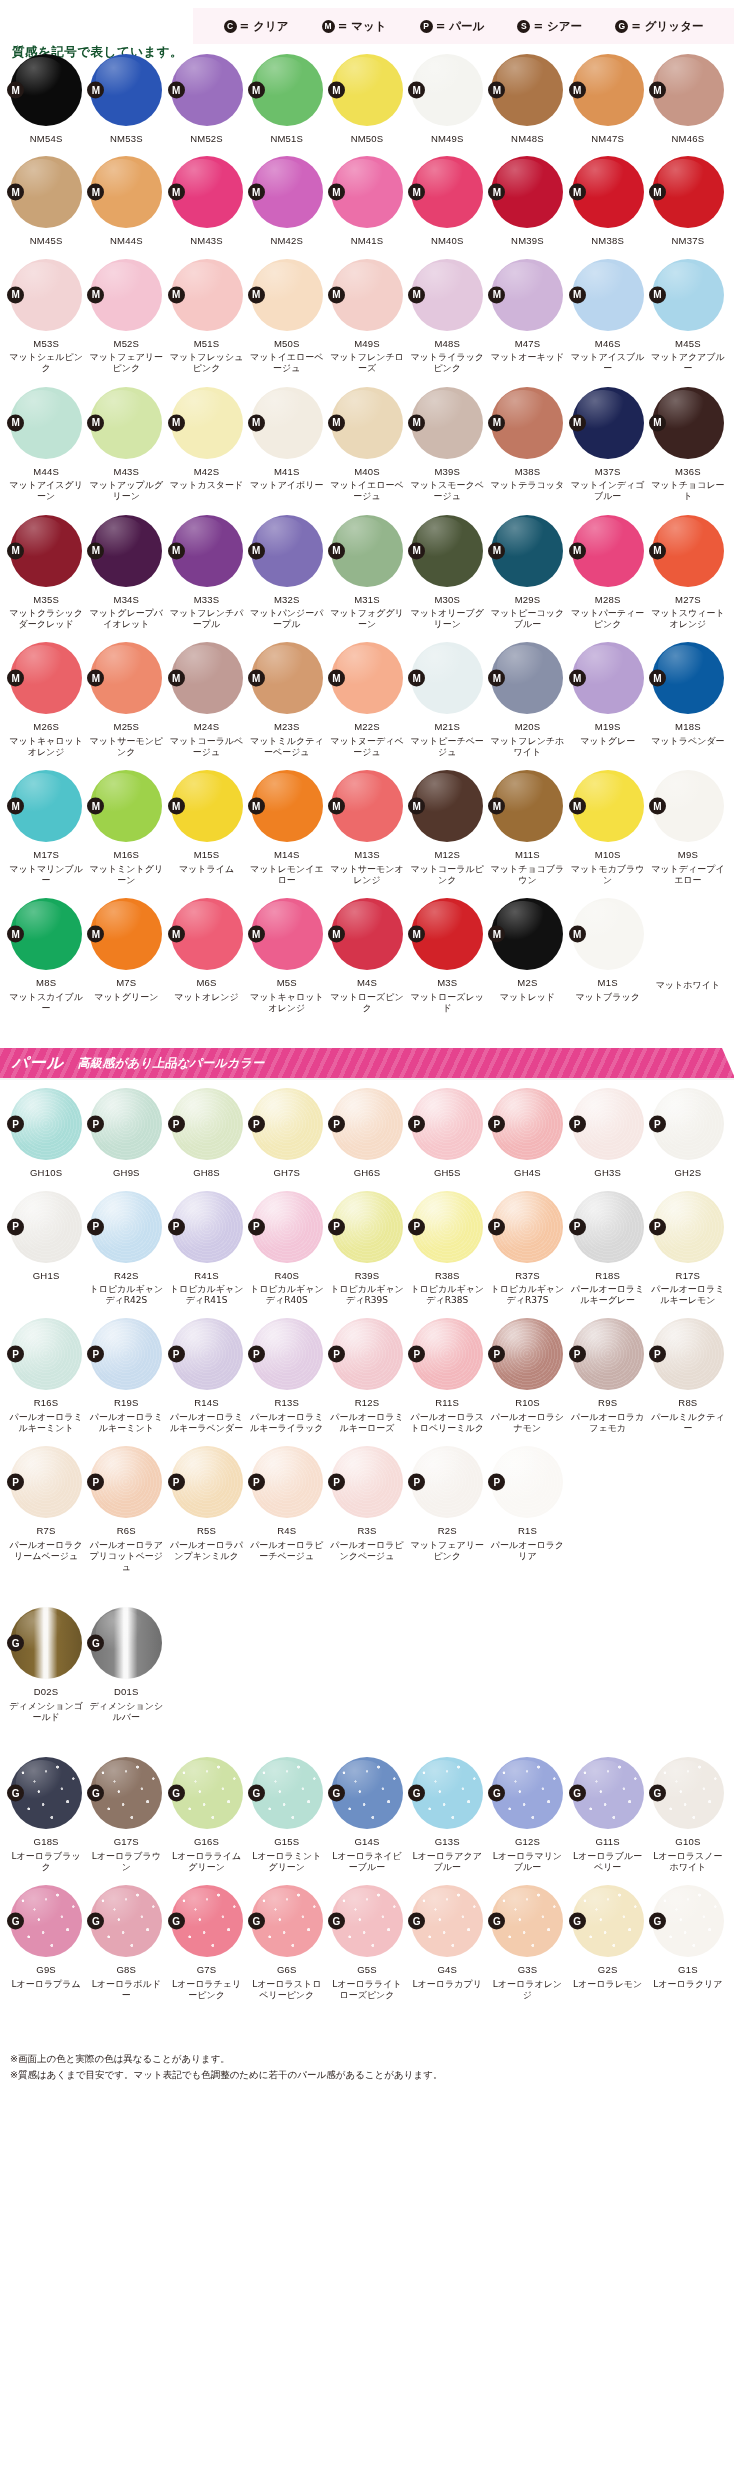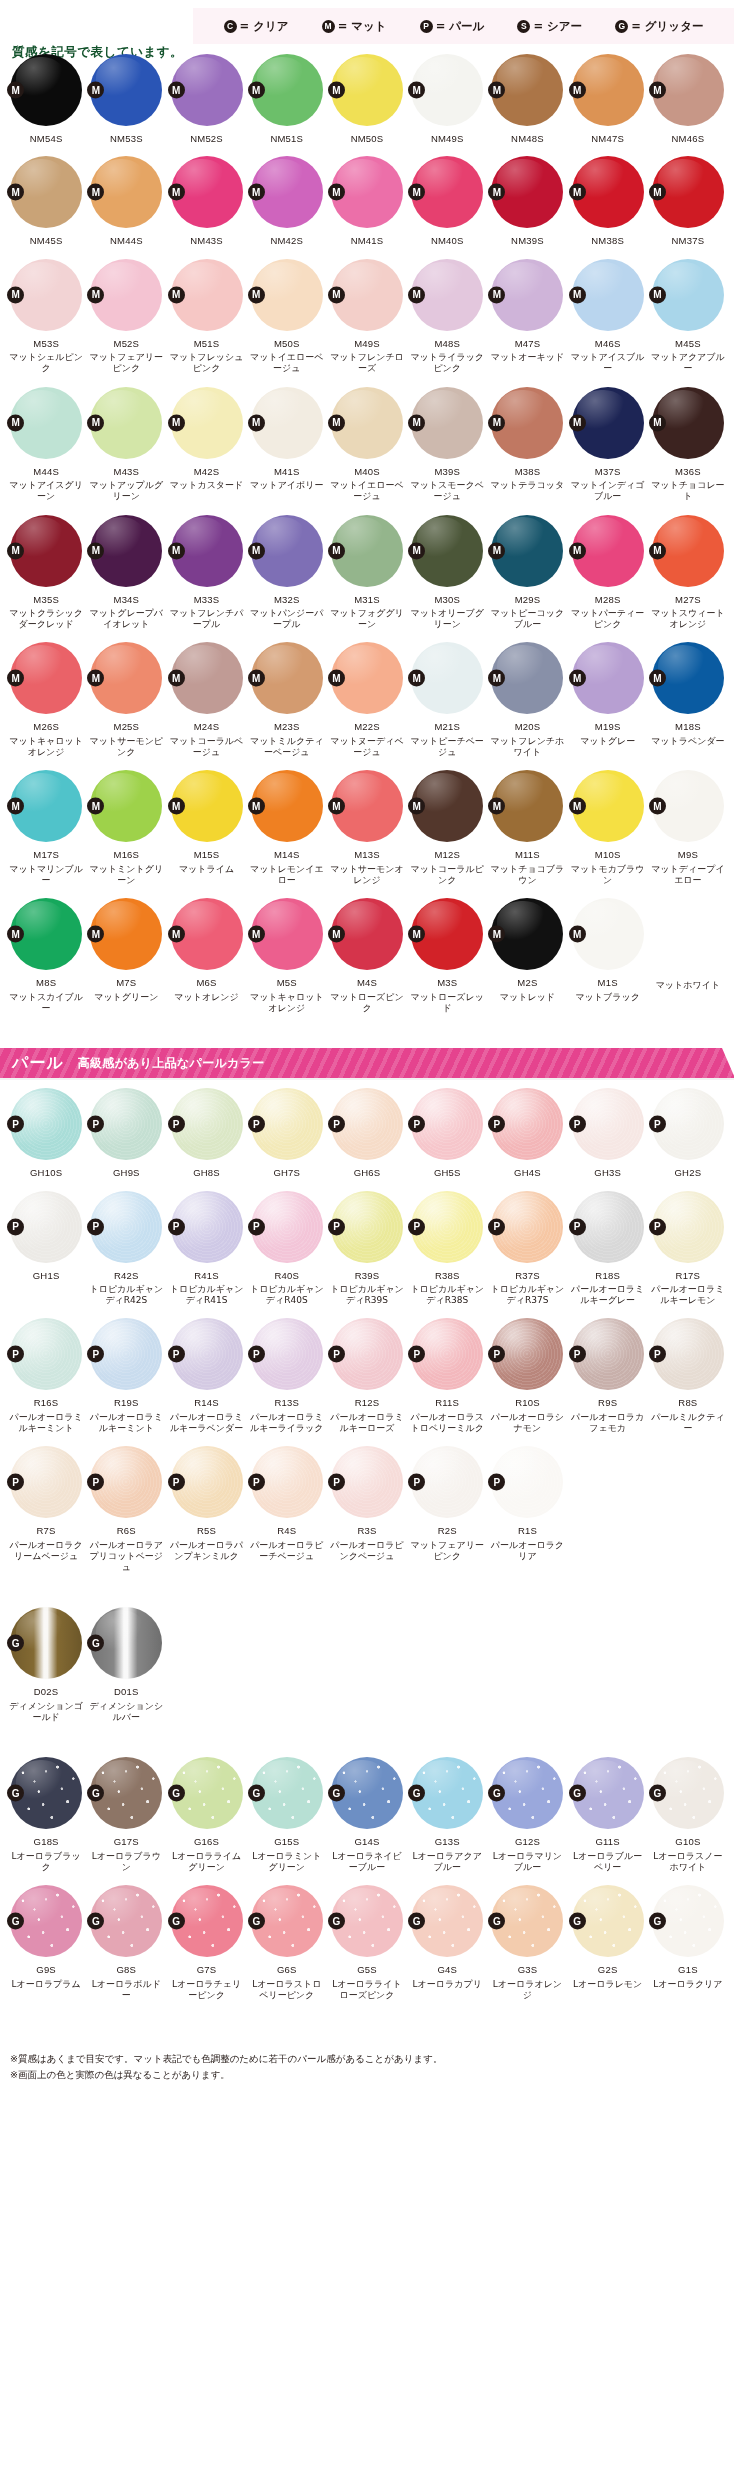--- a/index.html
+++ b/index.html
@@ -867,21 +867,21 @@
           <div class="code">M1S</div>
           <div class="jp">マットブラック</div>
         </div>
         <div class="cell">
           <div class="chip-holder"></div>
           <div class="code"></div>
           <div class="jp">マットホワイト</div>
         </div>
       </div>
       <div class="spacer-md"></div>
-      <div class="sec-head" style="background: repeating-linear-gradient(115deg, rgba(255, 255, 255, 0.16) 0px, rgba(255, 255, 255, 0.16) 4px, rgba(255, 255, 255, 0) 4px, rgba(255, 255, 255, 0) 11px), rgb(229, 67, 142);">
+      <div class="sec-head" style="background: repeating-linear-gradient(115deg, rgba(255, 255, 255, 0.16) 0px, rgba(255, 255, 255, 0.16) 4px, rgba(255, 255, 255, 0) 4px, rgba(255, 255, 255, 0) 11px), rgb(229, 67, 142); font-style: italic;">
         <span class="sec-title">パール</span>
         <span class="sec-sub">高級感があり上品なパールカラー</span>
       </div>
       <div class="grid">
         <div class="cell">
           <div class="chip-holder">
             <div class="chip pearlfx" style="background-color: rgb(169, 221, 216);">
               <div class="gloss"></div>
             </div>
             <div class="chip-badge">P</div>
@@ -1449,17 +1449,17 @@
             <div class="chip-badge">G</div>
           </div>
           <div class="code">G1S</div>
           <div class="jp">Lオーロラクリア</div>
         </div>
       </div>
       <div class="spacer-md"></div>
     </div>
 
   <div class="notes">
+    <div>※画面上の色と実際の色は異なることがあります。</div>
     <div>※質感はあくまで目安です。マット表記でも色調整のために若干のパール感があることがあります。</div>
-    <div>※画面上の色と実際の色は異なることがあります。</div>
   </div>
 
 </div>
 
 </body></html>

